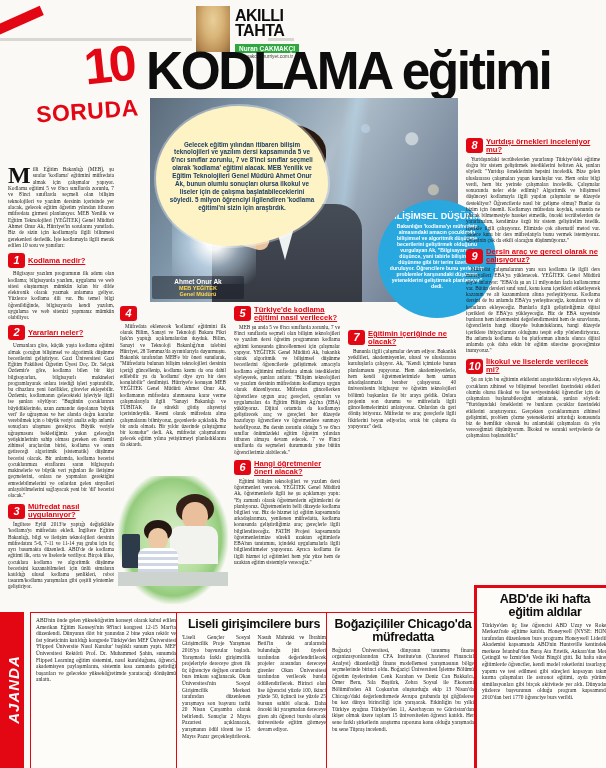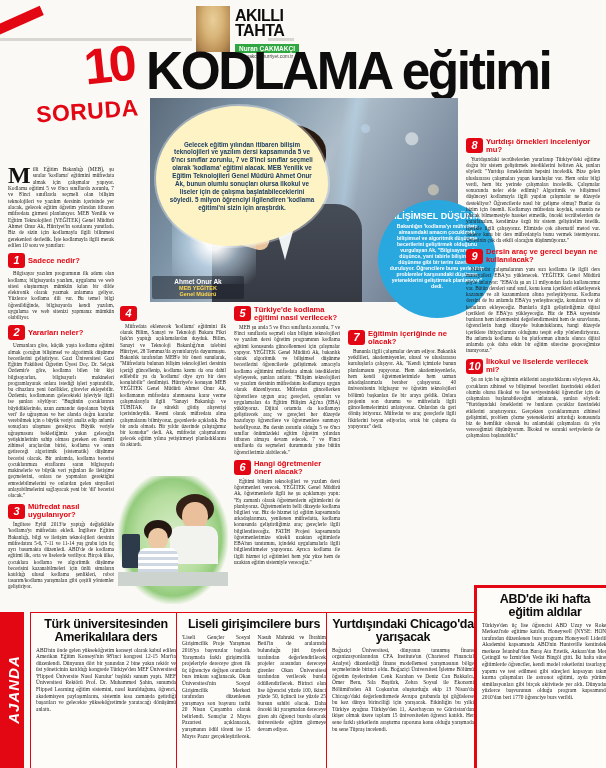--- a/index.html
+++ b/index.html
@@ -66,21 +66,21 @@
   
   .col{position:absolute;overflow:hidden;z-index:2;}
   .col p{margin:0;}
   .intro{font-family:"Liberation Serif",serif;font-size:5.3px;line-height:1.2;text-align:justify;color:#222;}
   .dropcap{float:left;font-family:"Liberation Serif",serif;font-size:24px;line-height:19px;
      font-weight:700;padding-right:2px;color:#111;}
   .q{margin-top:5px;}
   .q-head{display:flex;align-items:center;gap:3px;margin-bottom:2px;}
   .q-num{flex:0 0 auto;min-width:15px;height:15px;background:#e30613;color:#fff;font-weight:900;
      font-style:italic;font-size:11px;line-height:15px;text-align:center;border-radius:3px;padding:0 1px;}
-  .q-title{color:#e30613;font-size:7.6px;font-weight:800;line-height:1.05;}
+  .q-title{color:#e30613;font-size:7.6px;font-weight:800;line-height:1.05;text-decoration:underline;}
   .q-answer{font-family:"Liberation Serif",serif;font-size:5.2px;line-height:1.2;text-align:justify;color:#222;}
   .q-answer::first-letter{padding-left:5px;}
   
   .inset-photo{position:absolute;left:118px;top:476px;width:110px;height:128px;z-index:2;
      background:radial-gradient(ellipse at 50% 48%,#d9edc9 0%,#b5dd9e 45%,#93cb7c 62%,rgba(147,203,124,0) 72%);}
   .ins-hair{position:absolute;left:58px;top:18px;width:38px;height:30px;background:#332117;border-radius:50%;}
   .ins-face{position:absolute;left:64px;top:26px;width:26px;height:28px;background:#e9c09b;border-radius:48%;}
   .ins-shirt{position:absolute;left:52px;top:50px;width:48px;height:38px;background:#f2f2ee;
      border-radius:10px 10px 0 0;}
   .ins-boyhair{position:absolute;left:26px;top:44px;width:28px;height:22px;background:#241712;border-radius:50%;}
@@ -145,21 +145,21 @@
   <div class="infobox">
     <h4>BİLİŞİMSEL DÜŞÜNME</h4>
     <p>Bakanlığın 'kodlama'yı müfredata almasındaki amacın çocuklarda bilişimsel ve algoritmik düşünme becerilerini geliştirmek olduğunu vurgulayan Ak, "Bilgisayarvari düşünce, yani tabirle bilişimsel düşünme gibi bir terim üzerinde duruluyor. Öğrencilere bunu yerleştirip problemler karşısındaki düşünme yeteneklerini geliştirmek planlanıyor" dedi.</p>
   </div>
 
   <div class="col" id="col1" style="left:8px;top:166px;width:106px;height:442px;">
     <p class="intro"><span class="dropcap">M</span><span>illi Eğitim Bakanlığı (MEB), şu sıralar 'kodlama' eğitimini müfredata almak için çalışmalar yapıyor. Kodlama eğitimi 5 ve 6'ncı sınıflarda zorunlu, 7 ve 8'inci sınıflarda seçmeli olan bilişim teknolojileri ve yazılım dersinin içerisinde yer alacak, gelecek eğitim öğretim yılından itibaren müfredata girmesi planlanıyor. MEB Yenilik ve Eğitim Teknolojileri (YEĞİTEK) Genel Müdürü Ahmet Onur Ak, Hürriyet'in sorularını yanıtladı. Biz de sizin için kodlamayla ilgili bilinmesi gerekenleri derledik. İşte kodlamayla ilgili merak edilen 10 soru ve yanıtları:</span></p>
     <div class="q">
       <div class="q-head">
           <span class="q-num">1</span>
-          <span class="q-title">Sadece nedir?</span>
+          <span class="q-title">Kodlama nedir?</span>
         </div>
       <p class="q-answer">Bilgisayar yazılım programının ilk adımı olan kodlama; bilgisayarda yazılım, uygulama ve web sitesi oluşturmayı mümkün kılan bir dilde elektronik olarak yazmak anlamına geliyor. Yüzlerce kodlama dili var. Bu temel bilgi öğrenildiğinde, bilgisayarda kendi yazılım, uygulama ve web sitenizi yapmanız mümkün olabiliyor.</p>
     </div>
     <div class="q">
       <div class="q-head">
           <span class="q-num">2</span>
           <span class="q-title">Yararları neler?</span>
         </div>
       <p class="q-answer">Uzmanlara göre, küçük yaşta kodlama eğitimi almak çocuğun bilişimsel ve algoritmik düşünme becerilerini geliştiriyor. Gazi Üniversitesi Gazi Eğitim Fakültesi Öğretim Üyesi Doç. Dr. Selçuk Özdemir'e göre, kodlama bilen bir kişi bilgisayarları, bilgisayarlı makineleri programlayarak onlara istediği işleri yaptırabilir, bu cihazlara yeni özellikler, görevler ekleyebilir. Özdemir, kodlamanın gelecekteki işleviyle ilgili ise şunları söylüyor: "Bugünün çocuklarının büyüdüklerinde, uzun zamandır depolanan 'büyük veri' ile uğraşması ve her alanda doğru kararlar verebilmek için o büyük veriyi analiz edip anlamlı sonuçlara ulaşması gerekiyor. Büyük veriyle uğraşmasını beklediğimiz yakın geleceğin yetişkinlerinin sahip olması gereken en önemli zihinsel araçlardan birisi, kodlama ve onun getireceği algoritmik (sistematik) düşünme becerisi olacak. Bir anlamda, kodlama becerisi çocuklarımıza etraflarını saran bilgisayarlı makinelerle ve büyük veri yığınları ile iletişime geçmelerini, onlara ne yapmaları gerektiğini emredebilmelerini ve onlardan gelen sinyalleri anlayabilmelerini sağlayacak yeni bir 'dil' becerisi olacak."</p>
     </div>
@@ -223,47 +223,46 @@
     <div class="q" style="margin-top:0;">
       <div class="q-head">
           <span class="q-num">8</span>
           <span class="q-title">Yurtdışı örnekleri inceleniyor mu?</span>
         </div>
       <p class="q-answer">Yurtdışındaki tecrübelerden yararlanıp Türkiye'deki eğitime doğru bir sistem geliştirmek istediklerini belirten Ak, şunları söyledi: "Yurtdışı örneklerinin hepsini inceledik. Bize gelen uluslararası çalışmaları yapan kuruluşlar var. Hem onlar bilgi verdi, hem biz yerinde çalışmaları inceledik. Çalışmalar sonucunda neler elde edilmiş? Algoritmik ve bilişimsel düşünceyi kodlamayla ilgili yapılan çalışmalar ne düzeyde destekliyor? Öğrencilerde nasıl bir gelişme olmuş? Bunlar da bizim için önemli. Kodlamayı müfredata koyduk, sonunda ne olacak bilmemesiyle hareket etmedik, önceki tecrübelerden de yararlanalım, kendimize özgü bir sistem geliştirelim istedik. İçerikle ilgili çalışıyoruz. Elimizde çok alternatif metod var. Sadece kuru bir ders müfredatıyla bunu vermek istemiyoruz. Öylesinin çok da etkili olacağını düşünmüyoruz."</p>
     </div>
     <div class="q">
       <div class="q-head">
           <span class="q-num">9</span>
-          <span class="q-title">Dersin araç ve gereci beyan ne kullanılacak?</span>
+          <span class="q-title">Dersin araç ve gereci olarak ne çalışıyoruz?</span>
         </div>
       <p class="q-answer">Müfredat çalışmalarının yanı sıra kodlama ile ilgili ders materyalleri EBA'ya yüklenecek. YEĞİTEK Genel Müdürü şöyle anlatıyor: "EBA'da şu an 11 milyondan fazla kullanıcımız var. Bütün dersleri sınıf sınıf, konu konu içerikleri etiketleyerek kazanım ve alt kazanımların altına yerleştiriyoruz. Kodlama dersini de bu anlamda EBA'ya yerleştireceğiz, konuların ve alt konuların ekleyeceğiz. Bunlarla ilgili geliştirdiğimiz dijital içerikleri de EBA'ya yükleyeceğiz. Biz de EBA sayesinde bunların hem izlenmesini değerlendirmesini hem de sınavlarını, öğrencilerin hangi düzeyde bulunduklarını, hangi düzeyde içeriklere ihtiyaçlarının olduğunu tespit edip yönlendiriyoruz. Bu anlamda kodlama da bu platformun altında olunca dijital anlamda çok daha etkin bir eğitim sürecine geçeceğimize inanıyoruz."</p>
     </div>
     <div class="q">
       <div class="q-head">
           <span class="q-num">10</span>
           <span class="q-title">İlkokul ve liselerde verilecek mi?</span>
         </div>
       <p class="q-answer">Şu an için bu eğitimin etkilerini araştırdıklarını söyleyen Ak, çocukların zihinsel ve bilişimsel becerileri üzerindeki etkileri olumlu olursa ilkokul ve lise seviyesindeki öğrenciler için de çalışmalara başlanabileceğini anlatarak, şunları söyledi: "Yurtdışındaki örneklerini ve bunların çocuklar üzerindeki etkilerini araştırıyoruz. Gerçekten çocuklarımızın zihinsel gelişimini, problem çözme yeteneklerini arttırdığı konusunda biz de hemfikir olursak bu anlamdaki çalışmalara da yön vereceğimizi düşünüyorum. İlkokul ve sonraki seviyelerde de çalışmalara başlanabilir."</p>
     </div>
   </div>
 
   <div class="agenda-band">
     <span>AJANDA</span>
   </div>
 
   <div class="agenda-box" id="agenda-box-1">
-    <h2>Türk üniversitesinden Amerikalılara ders</h2>
     <p>ABD'nin önde gelen yükseköğretim konseyi olarak kabul edilen Amerikan Eğitim Konseyi'nin 98'inci kongresi 12-15 Mart'ta düzenlendi. Dünyanın dört bir yanından 2 bine yakın rektör ve üst yöneticinin katıldığı kongrede Türkiye'den MEF Üniversitesi 'Flipped Üniversite Nasıl Kurulur' başlıklı sunum yaptı. MEF Üniversitesi Rektörü Prof. Dr. Muhammed Şahin, sunumda Flipped Learning eğitim sistemini, nasıl kurulduğunu, öğrenci, akademisyen paylaşımlarını, sistemin kısa zamanda getirdiği başarıları ve gelecekte yükseköğretimde yaratacağı dönüşümü anlattı.</p>
   </div>
   <div class="agenda-box two-col" id="agenda-box-2">
     <h2>Liseli girişimcilere burs</h2>
     <p>'Liseli Gençler Sosyal Girişimcilik Proje Yarışması 2016'ya başvurular başladı. Yarışmada farklı girişimcilik projeleriyle dereceye giren ilk üç öğrenciye değişen oranlarda burs imkanı sağlanacak. Okan Üniversitesi'nin Sosyal Girişimcilik Merkezi tarafından düzenlenen yarışmaya son başvuru tarihi 20 Nisan Çarşamba olarak belirlendi. Sonuçlar 2 Mayıs Pazartesi açıklanacak, yarışmanın ödül töreni ise 15 Mayıs Pazar gerçekleştirilecek. Nasuh Mahruki ve İbrahim Betil'in de aralarında bulunduğu jüri üyeleri tarafından değerlendirilecek projeler arasından dereceye girenler Okan Üniversitesi tarafından verilecek bursla ödüllendirilecek. Birinci olan lise öğrencisi yüzde 100, ikinci yüzde 50, üçüncü ise yüzde 25 bursun sahibi olacak. Daha önceki iki yarışmadan dereceye giren altı öğrenci burslu olarak üniversitede eğitim görmeye devam ediyor.</p>
   </div>
   <div class="agenda-box" id="agenda-box-3">
-    <h2>Yurtdışındaki Chicago'da yarışacak</h2>
+    <h2>Boğaziçililer Chicago'da müfredatta</h2>
     <p>Boğaziçi Üniversitesi, dünyanın tanınmış finans organizasyonlarından CFA Institute'un (Chartered Financial Analyst) düzenlediği finans modellemesi yarışmasının bölge seçmelerinde birinci oldu. Boğaziçi Üniversitesi İşletme Bölümü öğretim üyelerinden Cenk Karahan ve Deniz Can Bakkalcı, Ömer Beru, Sıla Baştürk, Zehra Soysal ile Ekonomi Bölümü'nden Ali Coşkun'un oluşturduğu ekip 13 Nisan'da Chicago'daki değerlendirmede Avrupa grubunda ipi göğüslerse bu kez dünya birinciliği için yarışacak. Etkinliğin bu yılki Türkiye ayağına Türkiye'den 11, Azerbaycan ve Gürcistan'dan ikişer olmak üzere toplam 15 üniversiteden öğrenci katıldı. Her sene farklı şirketlerin araştırma raporuna konu olduğu yarışmada bu sene Tüpraş incelendi.</p>
   </div>
   <div class="agenda-box featured" id="agenda-box-4">
     <h2>ABD'de iki hafta eğitim aldılar</h2>
     <p>Türkiye'den üç lise öğrencisi ABD Uzay ve Roket Merkezi'nde eğitime katıldı. Honeywell (NYSE: HON) tarafından düzenlenen burs programı Honeywell Liderlik Akademisi kapsamında ABD'nin Huntsville kentindeki merkeze İstanbul'dan Barış Ata Ertetik, Ankara'dan Mert Çetingül ve İzmir'den Vedat Bingöl gitti. İki hafta süren eğitimlerde öğrenciler, kendi model roketlerini tasarlayıp, yapımı ve test edilmesi gibi süreçleri kapsayan takım kurma çalışmaları ile astronot eğitimi, ayda yürüme simülasyonları gibi birçok aktivitede yer aldı. Dünyadan yüzlerce başvurunun olduğu program kapsamında 2010'dan beri 1770 öğrenciye burs verildi.</p>
   </div>
 
 </div>
 
 </body></html>

